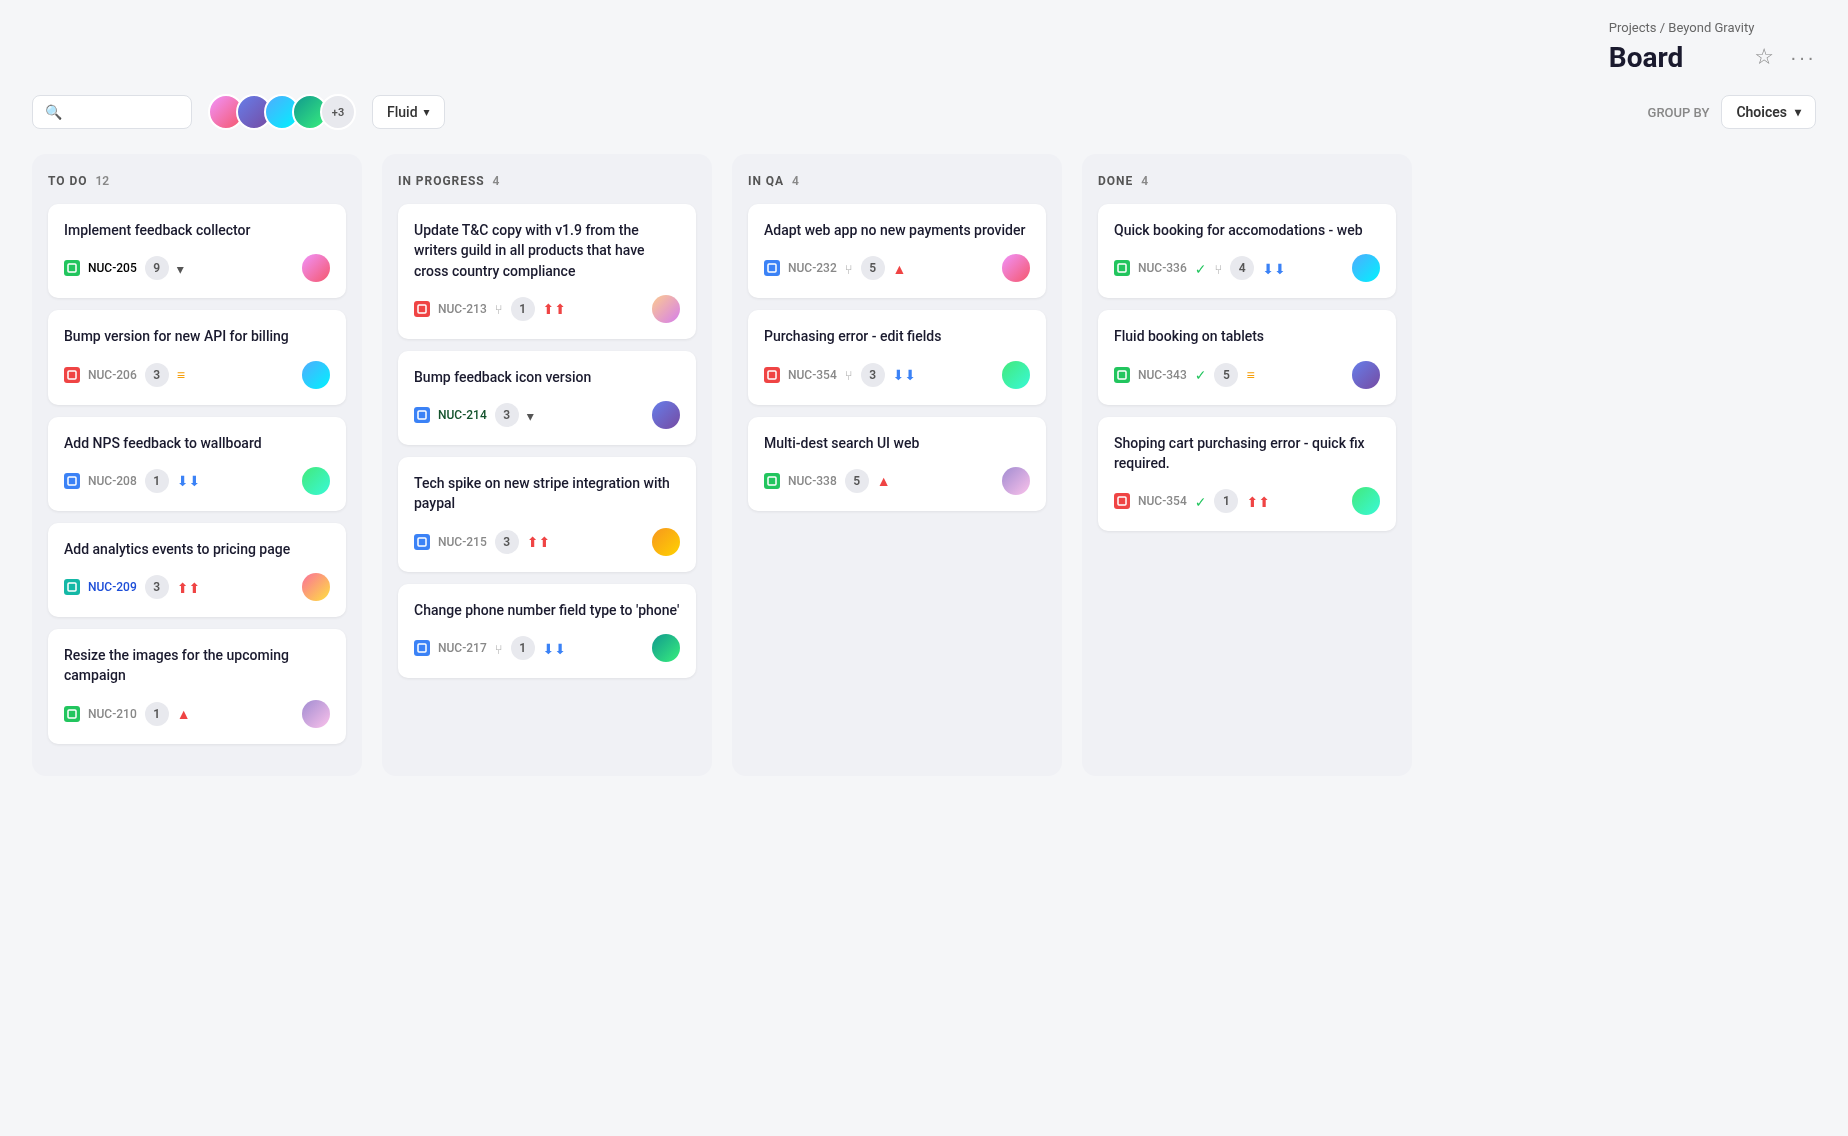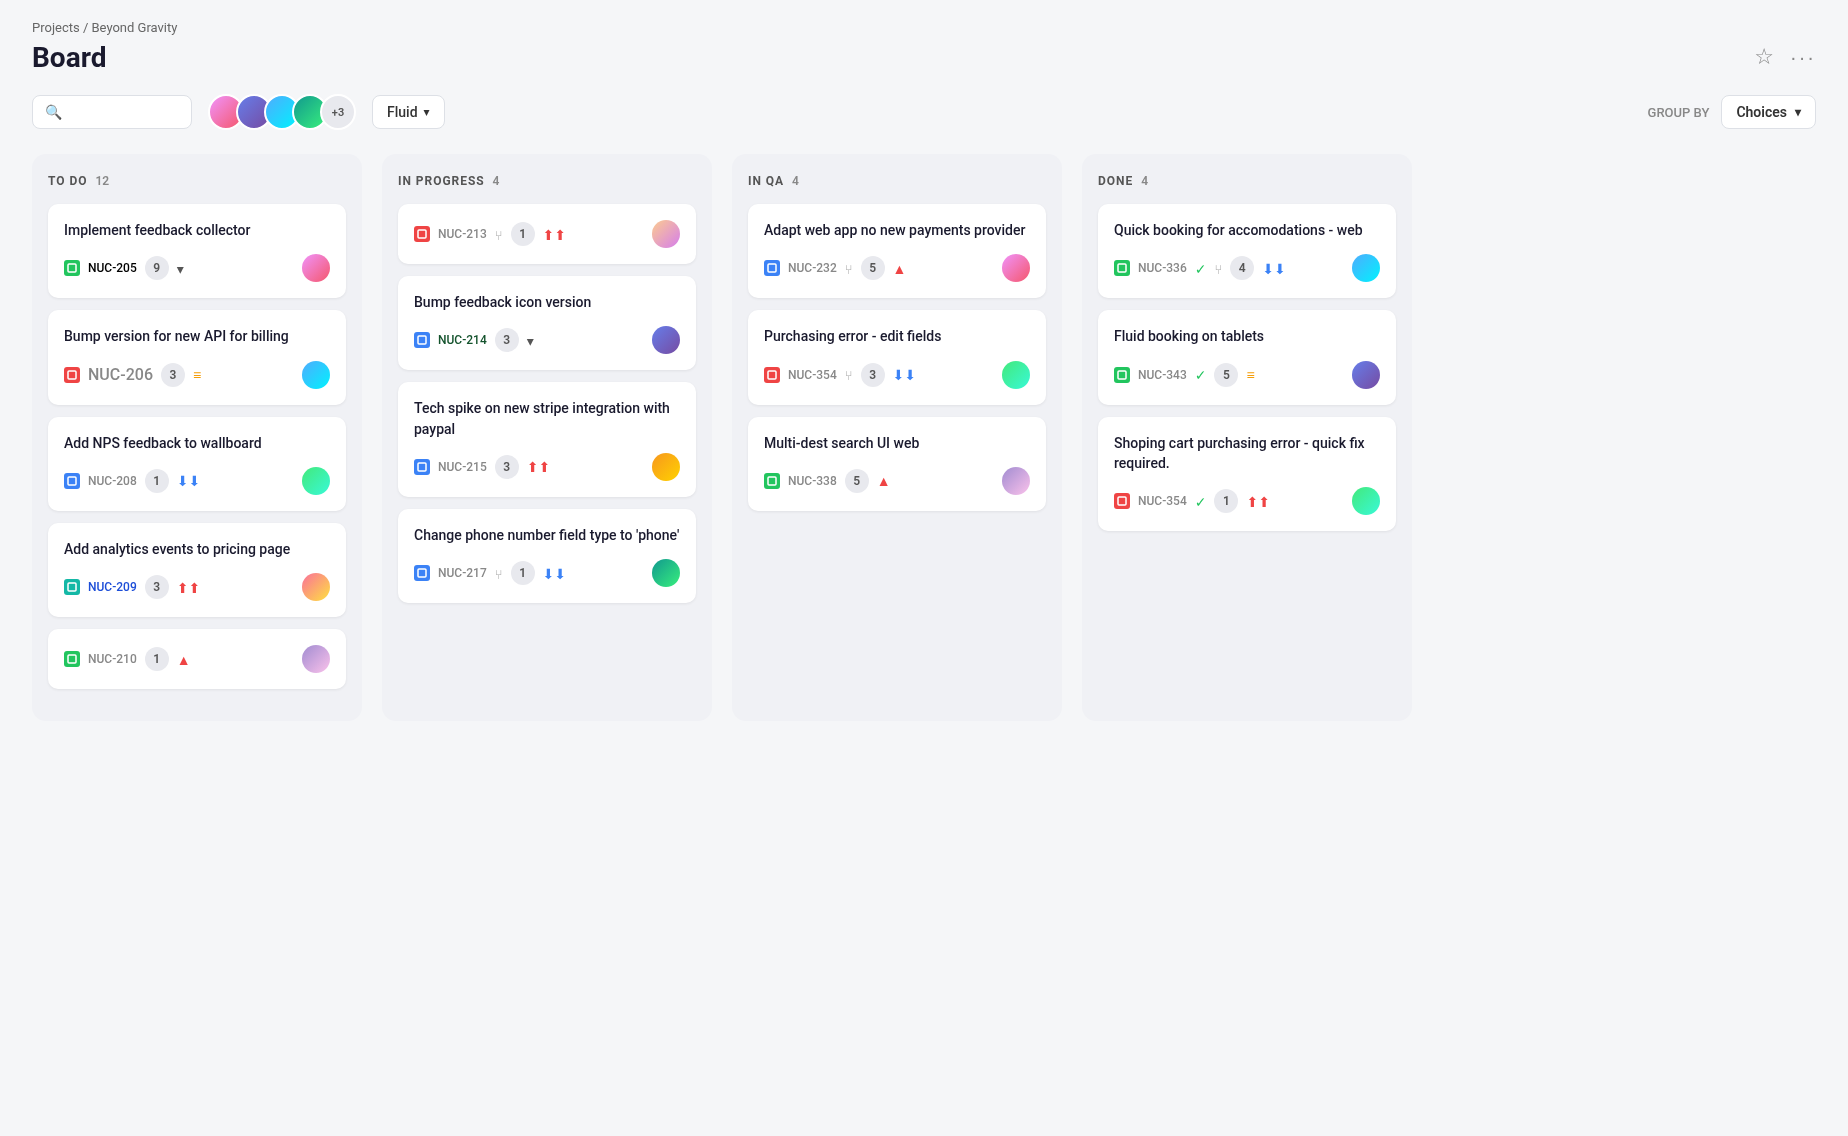--- a/index.html
+++ b/index.html
@@ -214,21 +214,21 @@
       color: white;
       font-weight: 600;
       margin-left: auto;
     }
     .spacer { flex: 1; }
     .top-header {
       position: relative;
       display: flex;
       align-items: center;
       padding: 20px 32px 0 32px;
-      justify-content: space-between;
+      justify-content: flex-end;
     }
     .top-header-left {}
     .top-header-right {
       display: flex;
       align-items: center;
       gap: 16px;
     }
     
     .av1 { background: linear-gradient(135deg, #f093fb, #f5576c); }
     .av2 { background: linear-gradient(135deg, #4facfe, #00f2fe); }
@@ -308,21 +308,21 @@
         <div class="card">
       <div class="card-title">Bump version for new API for billing</div>
       <div class="card-meta">
         <div class="tag-icon">
               <div style="width:16px;height:16px;background:#ef4444;border-radius:3px;display:flex;align-items:center;justify-content:center;">
     <svg width="10" height="10" viewBox="0 0 10 10" fill="none">
       <rect x="1" y="1" width="8" height="8" rx="1" stroke="white" stroke-width="1.5" fill="none"></rect>
     </svg>
   </div>
             </div>
-        <span class="tag" style="font-size:16px;color:#888;">NUC-206</span>
+        <span class="tag" style="font-size:12px;color:#888;">NUC-206</span>
 
         <div class="count-badge">3</div>
         <span><span style="color:#f59e0b;font-size:14px;">≡</span></span>
         <div class="spacer"></div>
         <div class="avatar-sm" style="background:linear-gradient(135deg,#4facfe,#00f2fe);"></div>
       </div>
     </div>
         <div class="card">
       <div class="card-title">Add NPS feedback to wallboard</div>
       <div class="card-meta">
@@ -353,20 +353,21 @@
             </div>
         <span class="tag" style="font-size:12px;color:#1d4ed8;">NUC-209</span>
 
         <div class="count-badge">3</div>
         <span><span style="color:#ef4444;font-size:14px;">⬆⬆</span></span>
         <div class="spacer"></div>
         <div class="avatar-sm" style="background:linear-gradient(135deg,#fa709a,#fee140);"></div>
       </div>
     </div>
         <div class="card">
+      <div class="card-title">Resize the images for the upcoming campaign</div>
       <div class="card-meta">
         <div class="tag-icon">
               <div style="width:16px;height:16px;background:#22c55e;border-radius:3px;display:flex;align-items:center;justify-content:center;">
     <svg width="10" height="10" viewBox="0 0 10 10" fill="none">
       <rect x="1" y="1" width="8" height="8" rx="1" stroke="white" stroke-width="1.5" fill="none"></rect>
     </svg>
   </div>
             </div>
         <span class="tag" style="font-size:12px;color:#888;">NUC-210</span>
 
@@ -376,20 +377,21 @@
         <div class="avatar-sm" style="background:linear-gradient(135deg,#a18cd1,#fbc2eb);"></div>
       </div>
     </div>
       </div>
       <div class="column">
         <div class="column-header">
     <span class="column-title">IN PROGRESS</span>
     <span class="column-count">4</span>
   </div>
         <div class="card">
+      <div class="card-title">Update T&amp;C copy with v1.9 from the writers guild in all products that have cross country compliance</div>
       <div class="card-meta">
         <div class="tag-icon">
               <div style="width:16px;height:16px;background:#ef4444;border-radius:3px;display:flex;align-items:center;justify-content:center;">
     <svg width="10" height="10" viewBox="0 0 10 10" fill="none">
       <rect x="1" y="1" width="8" height="8" rx="1" stroke="white" stroke-width="1.5" fill="none"></rect>
     </svg>
   </div>
             </div>
         <span class="tag" style="font-size:12px;color:#888;">NUC-213</span>
 

